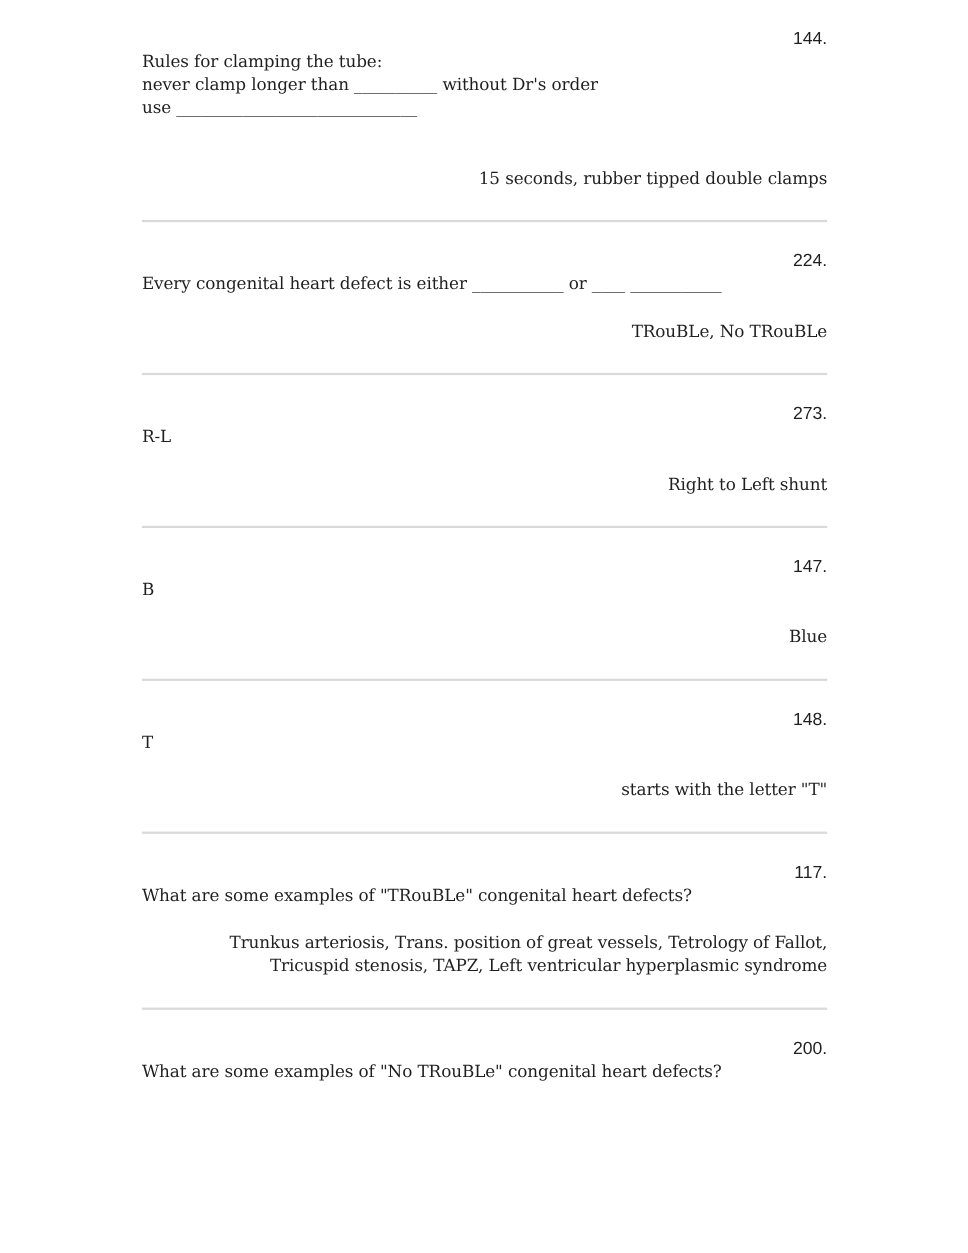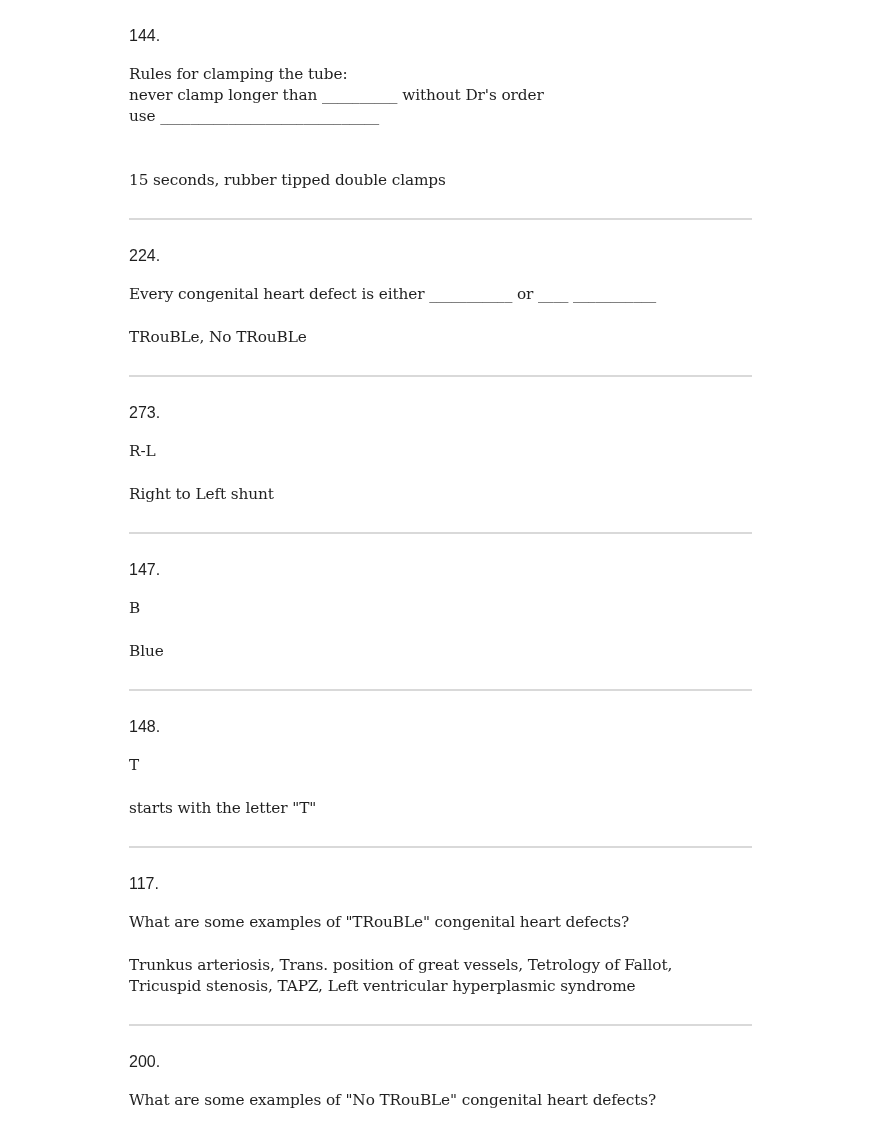--- a/index.html
+++ b/index.html
@@ -11,23 +11,23 @@
       font-size: 16px; line-height: 20px; color: #1f1f1f;
       margin: 0;
     }
     .q, .a {
       font-family: "DejaVu Serif", serif;
       font-size: 15.3px; line-height: 21px; color: #1f1f1f;
       margin: 0; white-space: pre-wrap; letter-spacing: -0.1px;
     }
     .divider { height: 2px; background: #d9d9d9; border: 0; margin: 0; width: 623px; }
     .card-first .num { padding-top: 44px; }
-    .card .num { padding-top: 26px; }
-    .card .q { margin-top: 18px; }
-    .card .a { margin-top: 22px; }
+    .card .num { padding-top: 26px; text-align: right; }
+    .card .q { }
+    .card .a { margin-top: 22px; text-align: right; }
     .card .a.after-multi { margin-top: 43px; }
     .card .divider { margin-top: 27px; }
   </style>
 </head>
 <body>
 
 <div class="page">
 
   <div class="card card-first">
     <p class="num">144.</p>

